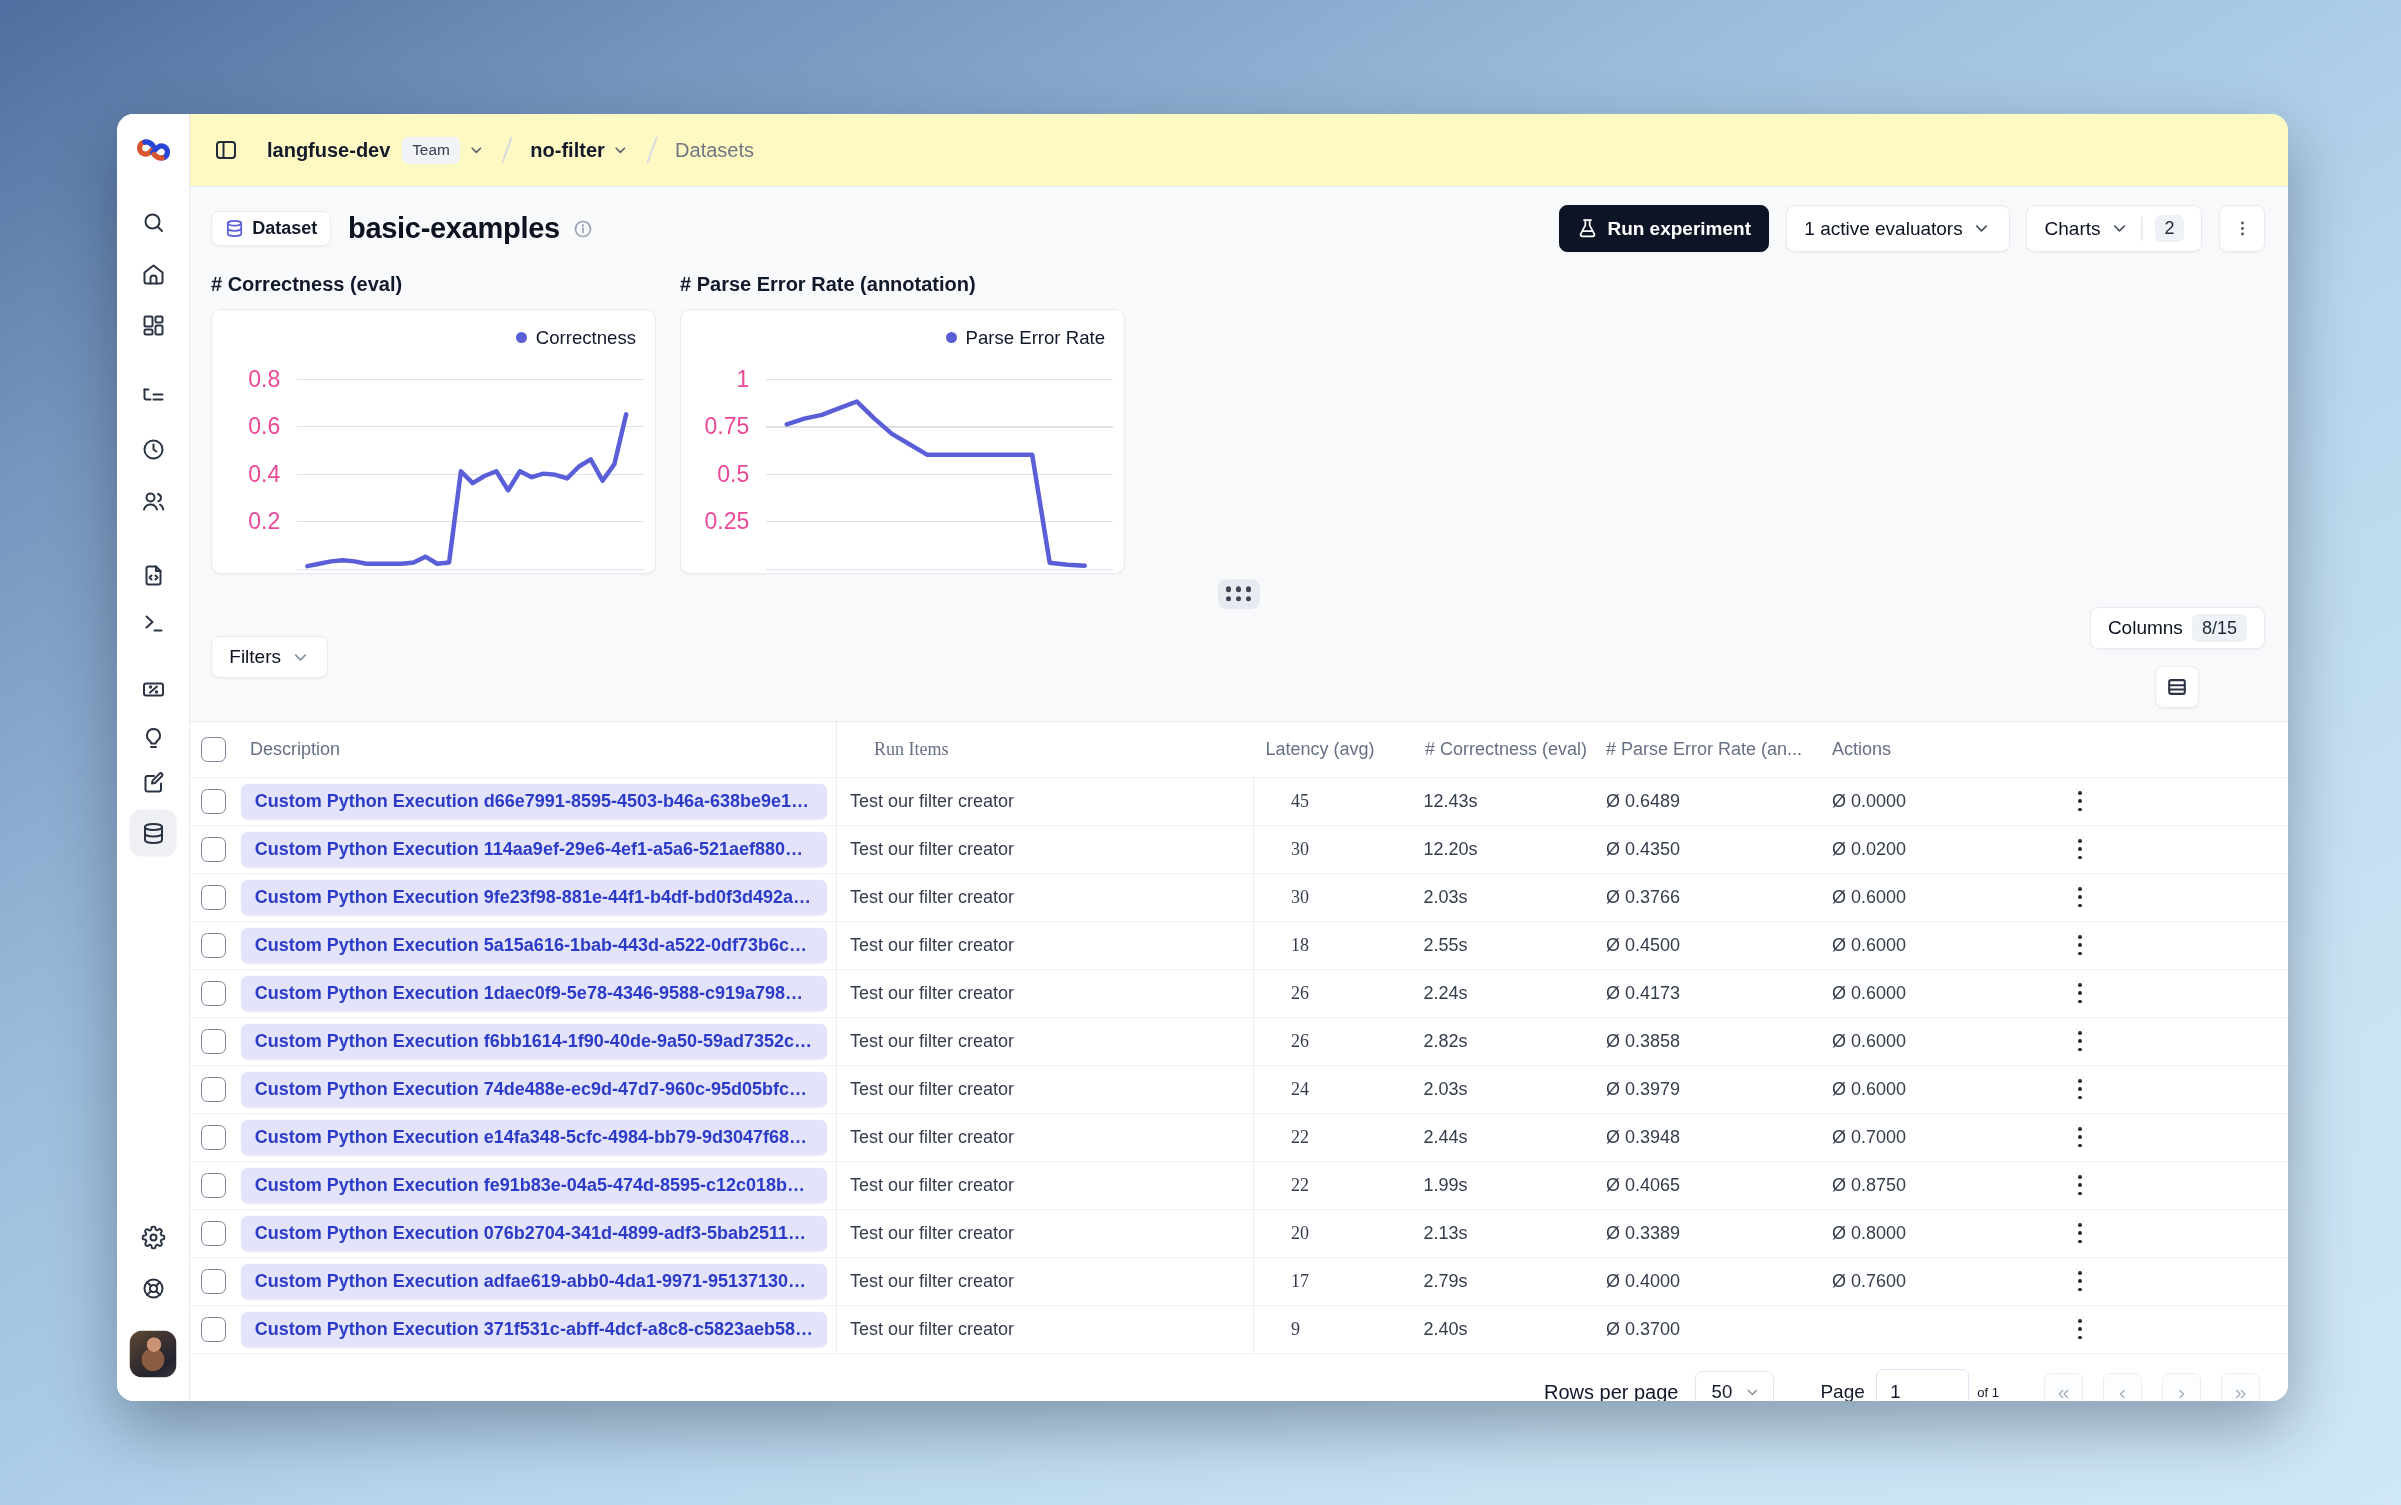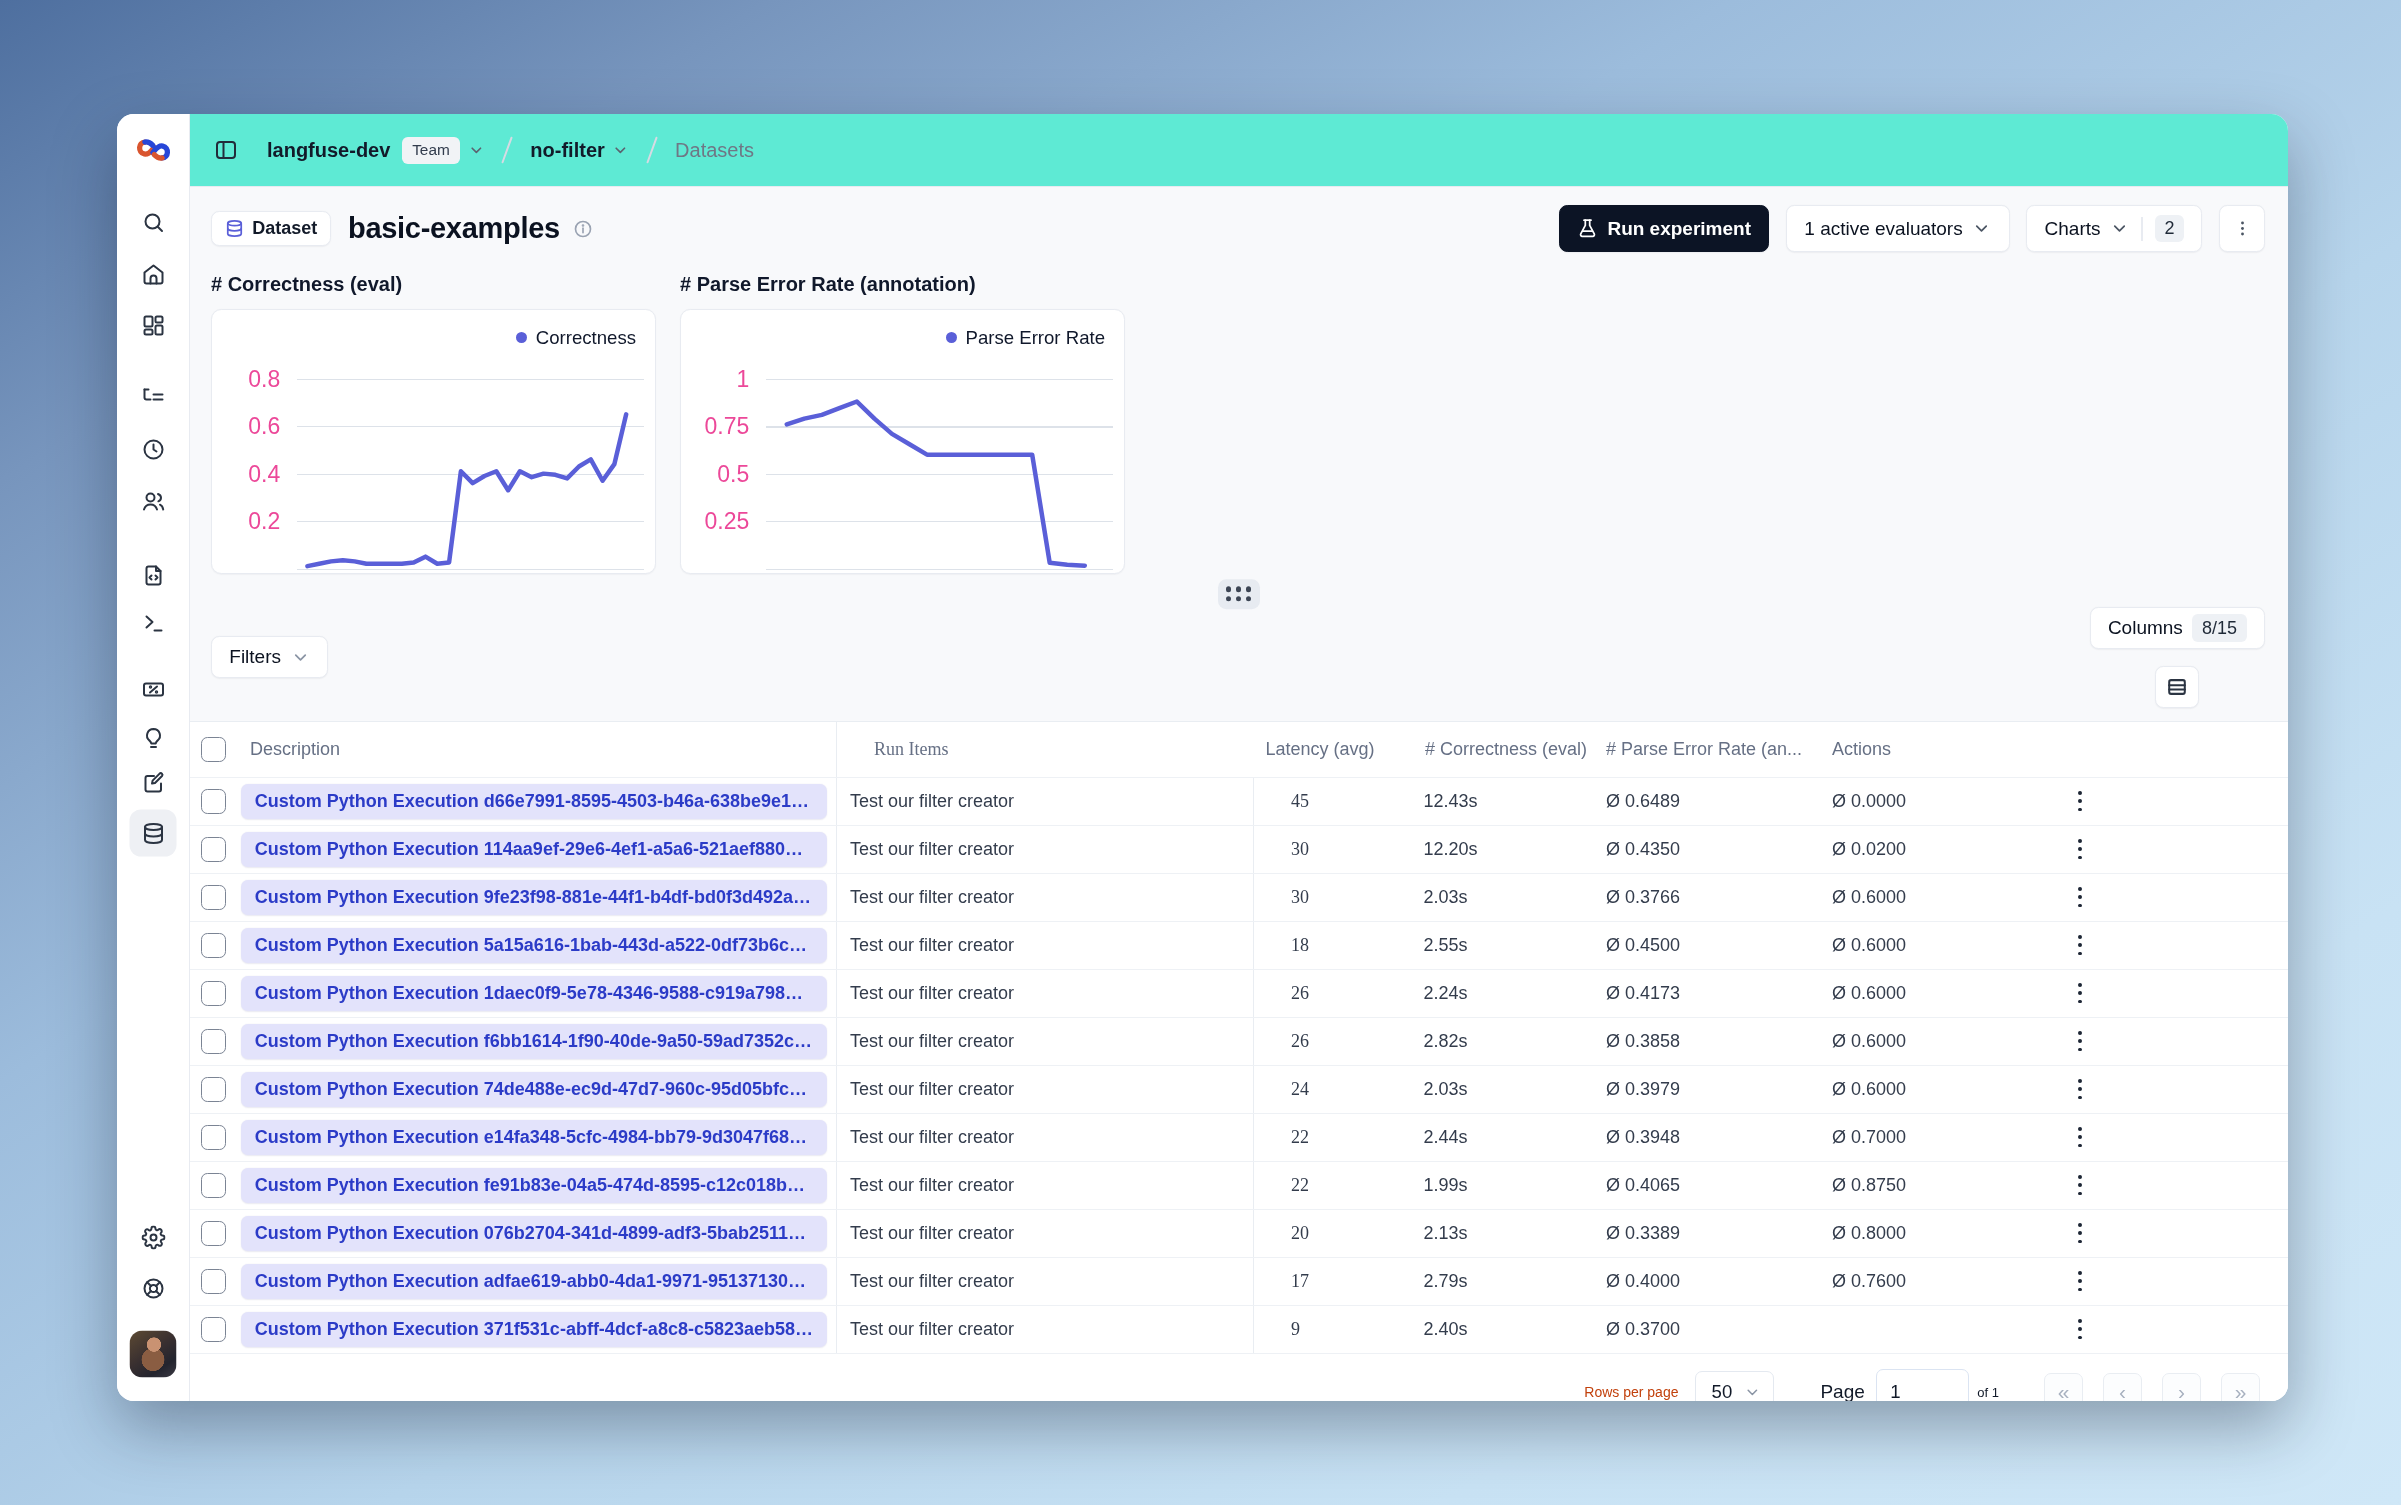--- a/index.html
+++ b/index.html
@@ -16,21 +16,21 @@
     display:grid;place-items:center;color:#2b3442;border-radius:11.5px;}
   .rail-item svg{width:24px;height:24px;}
   .rail-item.active{background:#eef0f4;}
   .avatar{width:47px;height:47px;border-radius:13px;
     background:
       radial-gradient(circle at 52% 30%,#c99272 0 17%,rgba(0,0,0,0) 18%),
       radial-gradient(circle at 50% 62%,#8a5d42 0 30%,rgba(0,0,0,0) 31%),
       linear-gradient(145deg,#5d4a33 0%,#3a3030 45%,#23242e 75%,#3c3a44 100%);}
   
   .topbar{position:absolute;left:72px;right:0;top:0;height:72px;border-bottom:1.3px solid #e8ebf1;
-    display:flex;align-items:center;padding-left:19px;background:#5eead4;z-index:4;}
+    display:flex;align-items:center;padding-left:19px;background:#fef9c3;z-index:4;}
   .logo-cell{position:absolute;left:0;top:0;width:72px;height:72px;display:grid;place-items:center;}
   .icon-btn-plain{display:grid;place-items:center;width:36px;height:36px;color:#222b3a;}
   .icon-btn-plain svg{width:24px;height:24px;}
   .crumb-org{font-size:20px;font-weight:600;color:#121a29;margin-left:23px;}
   .crumb-badge{margin-left:11.5px;background:#f1f3f6;color:#323c4d;font-size:15.4px;padding:4.5px 10.3px;border-radius:5.8px;}
   .crumb-chevron{color:#5b6470;margin-left:7.7px;display:grid;place-items:center;}
   .crumb-chevron svg{width:16.7px;height:16.7px;}
   .crumb-slash{width:1.9px;height:28px;background:#d6dbe3;transform:rotate(20deg);margin:0 22px;border-radius:1.3px;}
   .crumb-proj{font-size:20px;font-weight:600;color:#121a29;}
   .crumb-section{font-size:20px;color:#6f7785;}
@@ -105,21 +105,21 @@
   .col-actions{padding-left:33px;display:flex;align-items:center;}
   .tr.head .col-name{padding-left:3.8px;}
   .name-pill{flex:1;min-width:0;margin:0 9px 0 3.8px;height:35px;line-height:35px;background:#e3e3fb;
     border-radius:7px;padding:0 14px;font-size:18px;font-weight:700;color:#2b3bc7;
     white-space:nowrap;overflow:hidden;text-overflow:ellipsis;box-shadow:0 0.6px 1.3px rgba(40,40,120,.10);}
   .dots-v{display:flex;flex-direction:column;gap:4.5px;padding:5.1px;}
   .dots-v i{width:3.8px;height:3.8px;border-radius:50%;background:#1d2635;}
   
   .pagination{flex:1;background:#fff;display:flex;align-items:center;justify-content:flex-end;
     padding-right:28px;min-height:77px;}
-  .pg-label{font-size:14px;color:#c2410c;}
+  .pg-label{font-size:20px;color:#0f172a;}
   .pg-select{display:flex;align-items:center;gap:11.5px;margin-left:16.7px;height:40px;padding:0 13px 0 15.4px;
     border:1.3px solid #e4e9f0;border-radius:7px;font-size:18.6px;color:#121a29;background:#fff;}
   .pg-select svg{width:16.7px;height:16.7px;color:#8a94a4;}
   .pg-page{margin-left:46px;font-size:19px;color:#121a29;}
   .pg-input{margin-left:11.5px;width:76px;height:42px;border:1.3px solid #dbe4f2;border-radius:7px;
     font-size:18.6px;color:#121a29;padding-left:13px;background:#fff;font-family:inherit;}
   .pg-of{margin-left:8px;font-size:13px;color:#121a29;}
   .pg-btns{display:flex;gap:20px;margin-left:45px;}
   .pg-btn{width:37px;height:37px;border:1.3px solid #e9edf2;border-radius:7px;background:#fcfdfe;
     display:grid;place-items:center;font-size:21px;color:#a7b0bf;}

